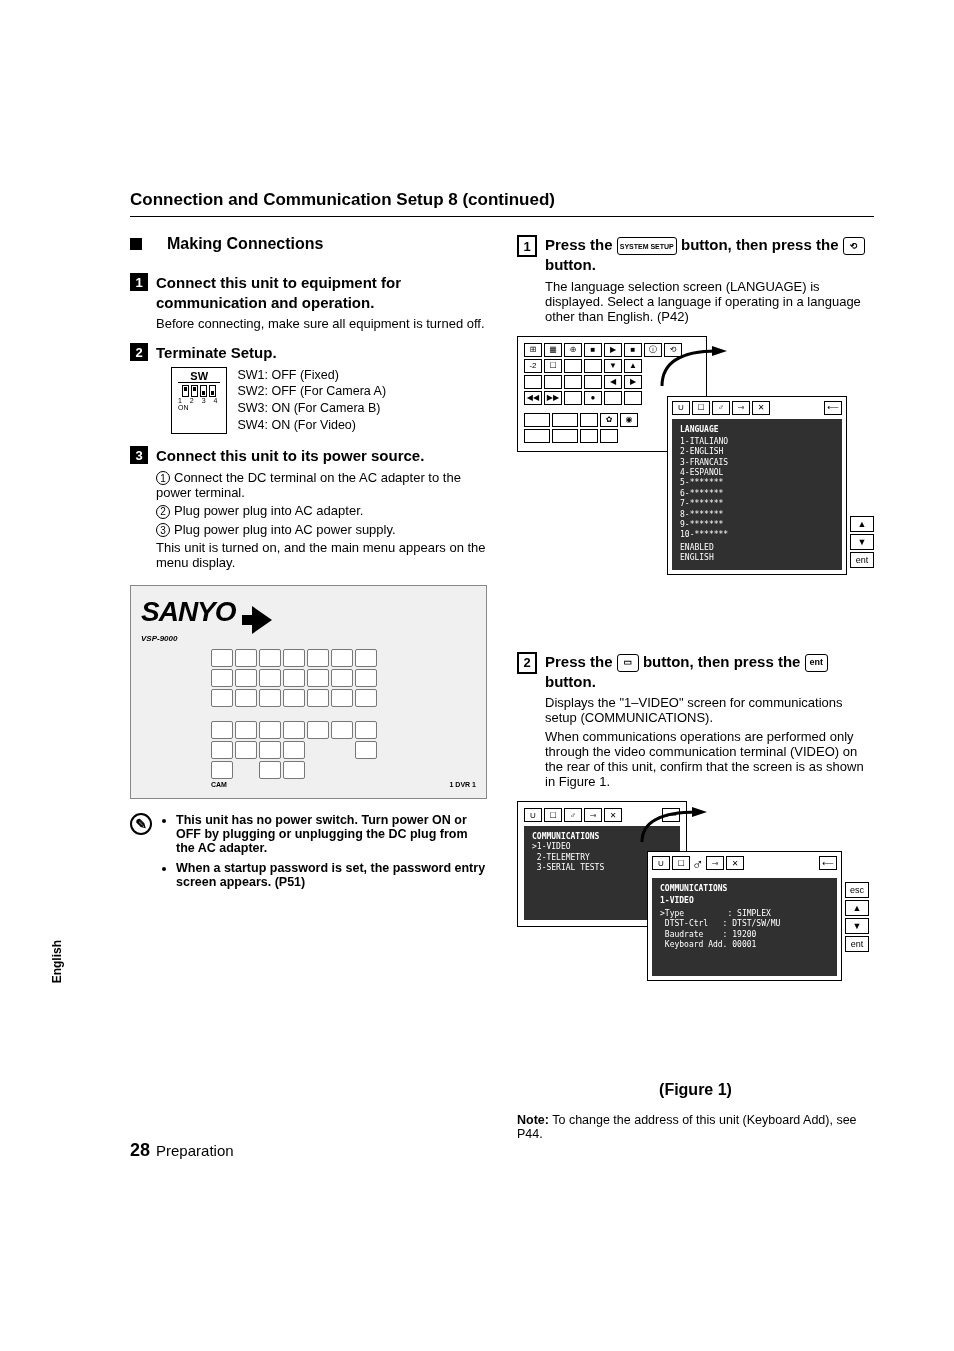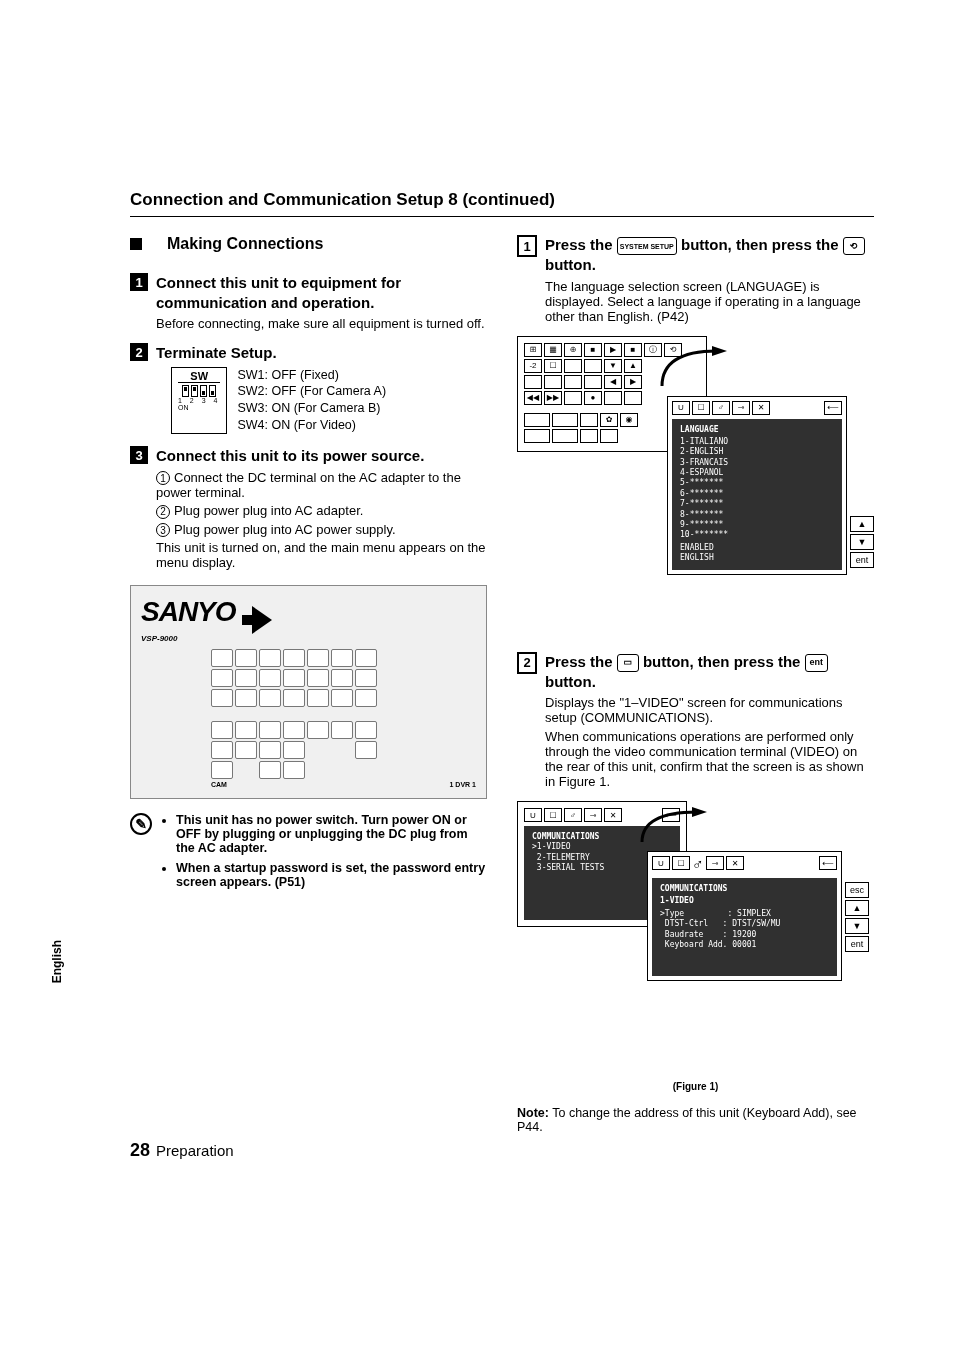--- a/index.html
+++ b/index.html
@@ -151,21 +151,21 @@
   }
   .tb-btn {
     border:1px solid #000; width:18px; height:14px; background:#fff;
     display:flex; align-items:center; justify-content:center; font-size:8px;
   }
   .side-btns {
     position:absolute; right:-6px; display:flex; flex-direction:column; gap:2px;
   }
   .side-btns.b1 { bottom: 6px;}
   .side-btns .sb { border:1px solid #000; width:24px; height:16px; font-size:9px; display:flex; align-items:center; justify-content:center; background:#fff;}
-  .caption { text-align:center; font-weight:bold; font-size:10px; margin-top:4px;}
+  .caption { text-align:center; font-weight:bold; font-size:16px; margin-top:4px;}
   .note-line { font-size:12.5px; margin-top:14px;}
   .note-line b{ font-weight:bold;}
   .side-label {
     position:absolute; left:50px; top:940px; font-size:12px; font-weight:bold;
     writing-mode: vertical-rl; transform: rotate(180deg);
   }
   .footer {
     position:absolute; left:130px; bottom:190px; font-size:15px;
   }
   .footer b { font-weight:bold; font-size:18px; margin-right:6px;}

